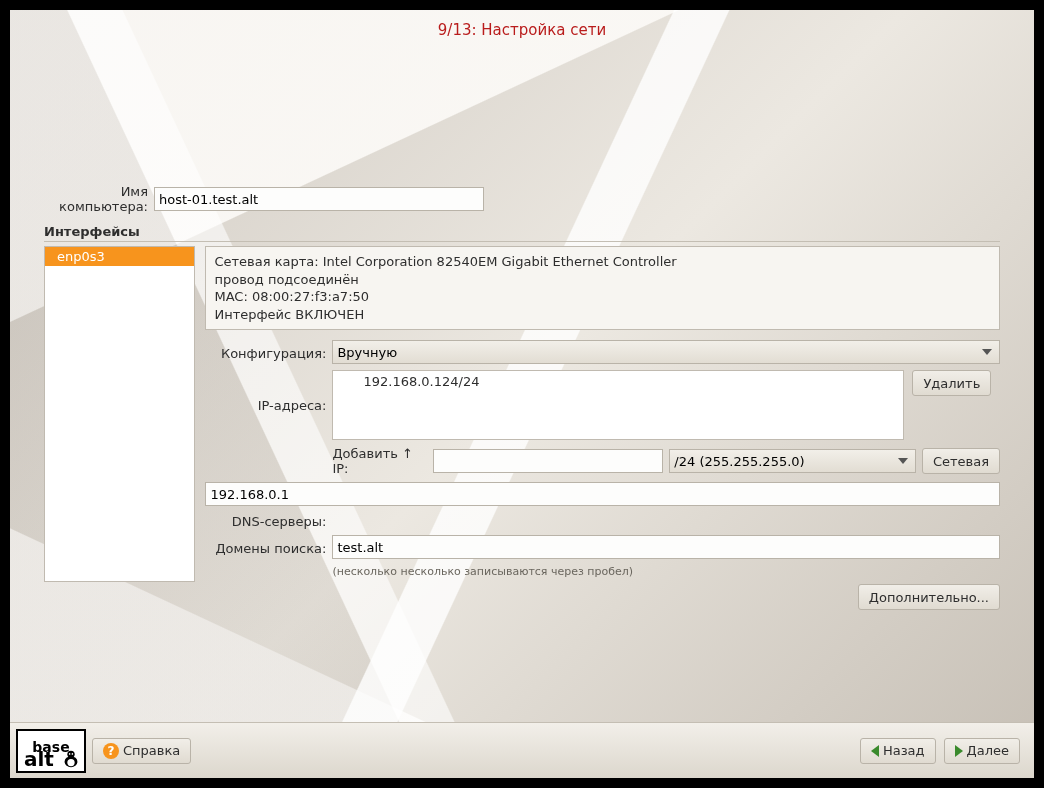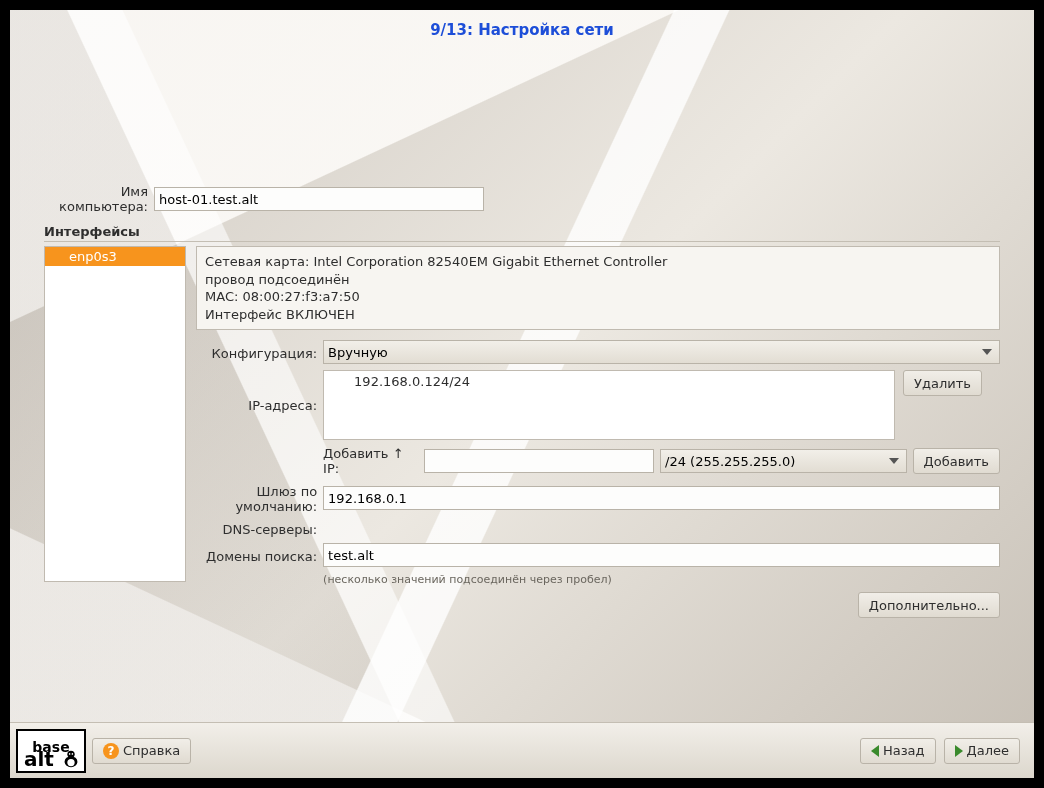--- a/index.html
+++ b/index.html
@@ -40,21 +40,21 @@
     linear-gradient(25deg,
       rgba(252,250,247,0.9) 0%, rgba(252,250,247,0.9) 20%,
       rgba(0,0,0,0) 20.1%),
     linear-gradient(135deg, #cfc9c1 0%, #ece8e1 50%, #c6bfb5 100%);
 }
 
 
 .header {
   position: relative; z-index: 2; height: 40px;
   display: flex; align-items: center; justify-content: center;
-  font-weight: bold; font-size: 15px; color: #1d4ed8;
+  font-weight: normal; font-size: 15px; color: #b91c1c;
 }
 
 
 .content {
   position: relative; z-index: 2;
   padding: 0 34px 0 34px;
   margin-top: 134px;
 }
 
 .row { display: flex; align-items: center; margin-bottom: 6px; }
@@ -72,21 +72,21 @@
   border-bottom: 1px solid #c4beb3; padding-bottom: 2px;
 }
 
 
 .zone { display: flex; gap: 10px; }
 .iflist {
   width: 152px; height: 336px; background: #ffffff;
   border: 1px solid #c0bab0;
 }
 .iflist .item {
-  background: #f7941d; color: #fff; padding: 2px 24px; font-size: 13px;
+  background: #f7941d; color: #fff; padding: 2px 12px; font-size: 13px;
 }
 
 .ifdetails { flex: 1; }
 
 .infobox {
   background: #f7f5f1; border: 1px solid #c0bab0;
   padding: 6px 8px; line-height: 1.35; font-size: 13px;
 }
 
 
@@ -228,42 +228,41 @@
               <div class="fg-label" style="width:127px;"></div>
               <div class="add-ip-row" style="flex:1;">
                 <span>Добавить ↑ IP:</span>
                 <input class="txt" style="width: 244px;" value="">
                 <div class="combo-wrap" style="width:262px;">
                   <select class="combo" style="width:100%;">
                     <option>/24 (255.255.255.0)</option>
                   </select>
                 </div>
                 <button class="btn">
-                  <span>Добавить</span>
+                  <span>Сетевая</span>
                 </button>
               </div>
             </div>
 
             <div class="fg-row">
-              <div class="fg-label">Шлюз по умолчанию:</div>
               <input class="txt full-input" value="192.168.0.1" style="">
             </div>
 
             <div class="fg-row">
               <div class="fg-label">DNS-серверы:</div>
             </div>
 
             <div class="fg-row">
               <div class="fg-label">Домены поиска:</div>
               <input class="txt full-input" value="test.alt" style="">
             </div>
 
             <div class="fg-row" style="margin-top:-2px;">
               <div class="fg-label"></div>
-              <div class="hint">(несколько значений подсоединён через пробел)</div>
+              <div class="hint">(несколько несколько записываются через пробел)</div>
             </div>
 
             <div class="advanced-wrap">
               <button class="btn">
                 <span>Дополнительно...</span>
               </button>
             </div>
 
           </div>
         </div>

